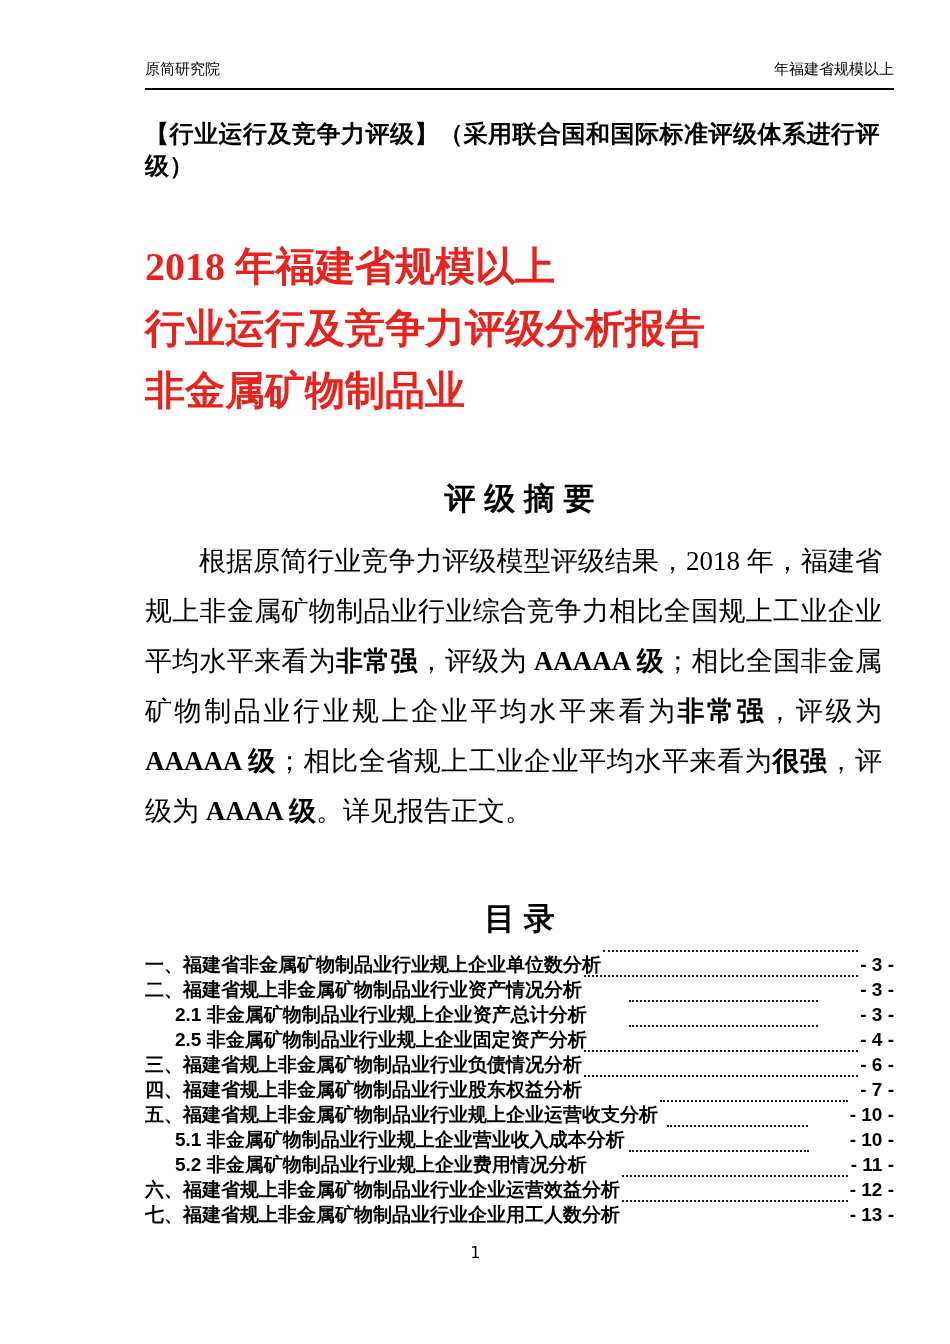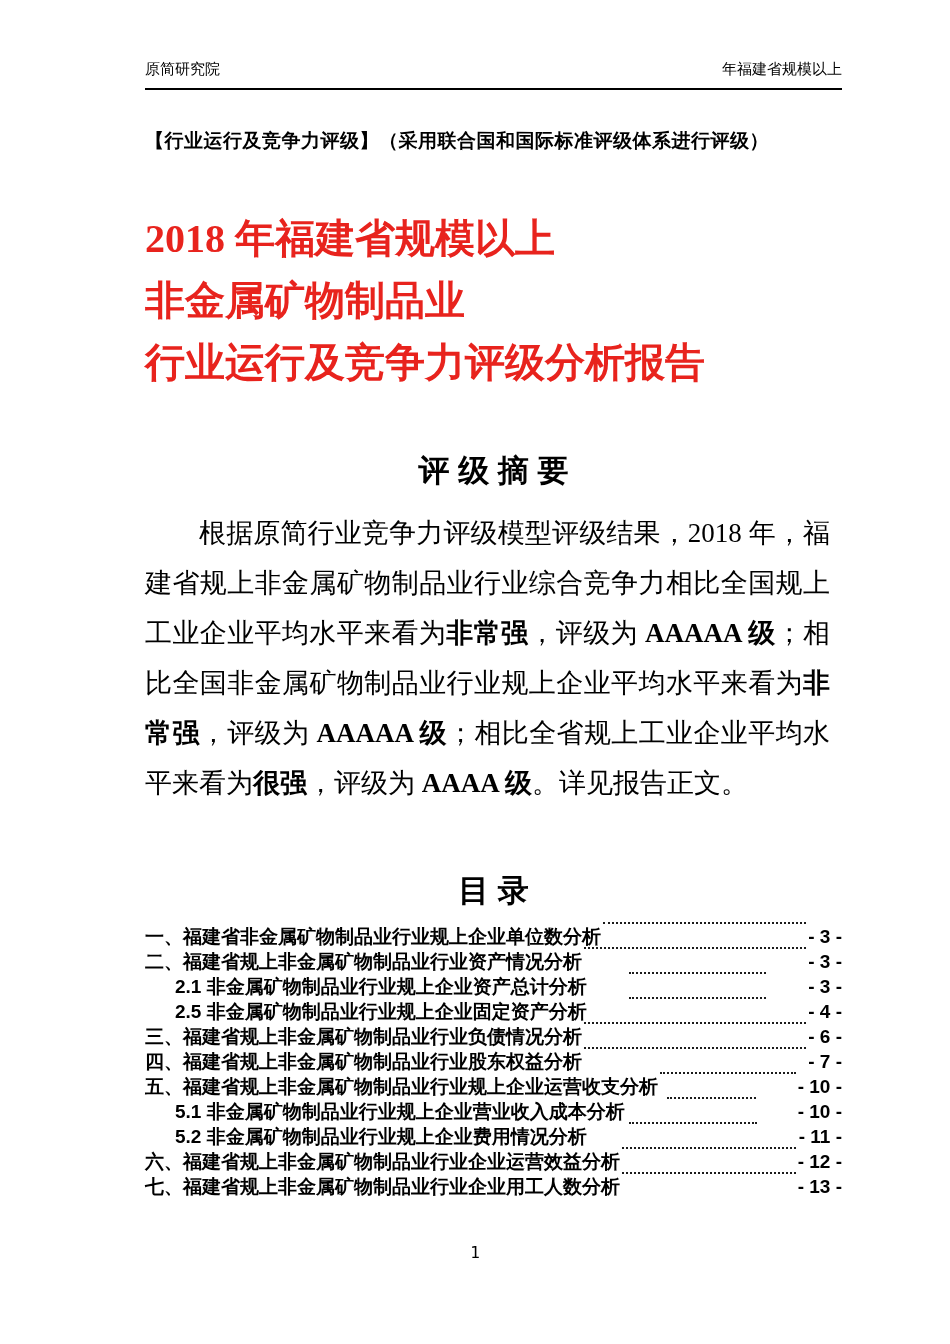--- a/index.html
+++ b/index.html
@@ -8,36 +8,36 @@
     position: relative;
     width: 950px;
     height: 1344px;
     margin: 0 auto;
     background: #ffffff;
     color: #000000;
     overflow: hidden;
     font-family: "Liberation Sans", sans-serif;
   }
   .content {
-    padding: 60px 108px 0 145px;
+    padding: 60px 56px 0 145px;
   }
   
   .header-row {
     display: flex;
     justify-content: space-between;
     align-items: flex-end;
     font-size: 15px;
     padding-bottom: 9px;
     border-bottom: 2px solid #000000;
     font-family: "Liberation Sans", sans-serif;
   }
   
   .series-note {
-    margin-top: 38px;
-    font-size: 19px;
+    margin-top: 28px;
+    font-size: 24px;
     font-weight: bold;
     letter-spacing: 0.5px;
     font-family: "Liberation Sans", sans-serif;
   }
   
   .report-title {
     margin-top: 54px;
     text-align: left;
     font-family: "Liberation Serif", "DejaVu Serif", serif;
     font-weight: bold;
@@ -114,22 +114,22 @@
 
     <div class="header-row">
       <span>原简研究院</span>
       <span>年福建省规模以上</span>
     </div>
 
     <div class="series-note">【行业运行及竞争力评级】（采用联合国和国际标准评级体系进行评级）</div>
 
     <div class="report-title" id="report-title" style="color: rgb(232, 35, 29);">
       <div>2018 年福建省规模以上</div>
+      <div>行业运行及竞争力评级分析报告</div>
       <div>非金属矿物制品业</div>
-      <div>行业运行及竞争力评级分析报告</div>
     </div>
 
     <div class="summary-heading">评 级 摘 要</div>
 
     <p class="summary-paragraph" id="summary-paragraph"><span>根据原简行业竞争力评级模型评级结果，2018 年，福建省规上非金属矿物制品业行业综合竞争力相比全国规上工业企业平均水平来看为</span><span class="bold">非常强</span><span>，评级为 </span><span class="bold">AAAAA 级</span><span>；相比全国非金属矿物制品业行业规上企业平均水平来看为</span><span class="bold">非常强</span><span>，评级为 </span><span class="bold">AAAAA 级</span><span>；相比全省规上工业企业平均水平来看为</span><span class="bold">很强</span><span>，评级为 </span><span class="bold">AAAA 级</span><span>。详见报告正文。</span></p>
 
     <div class="toc-heading">目 录</div>
 
     <div class="toc-list" id="toc-list">
         <div class="toc-row">

